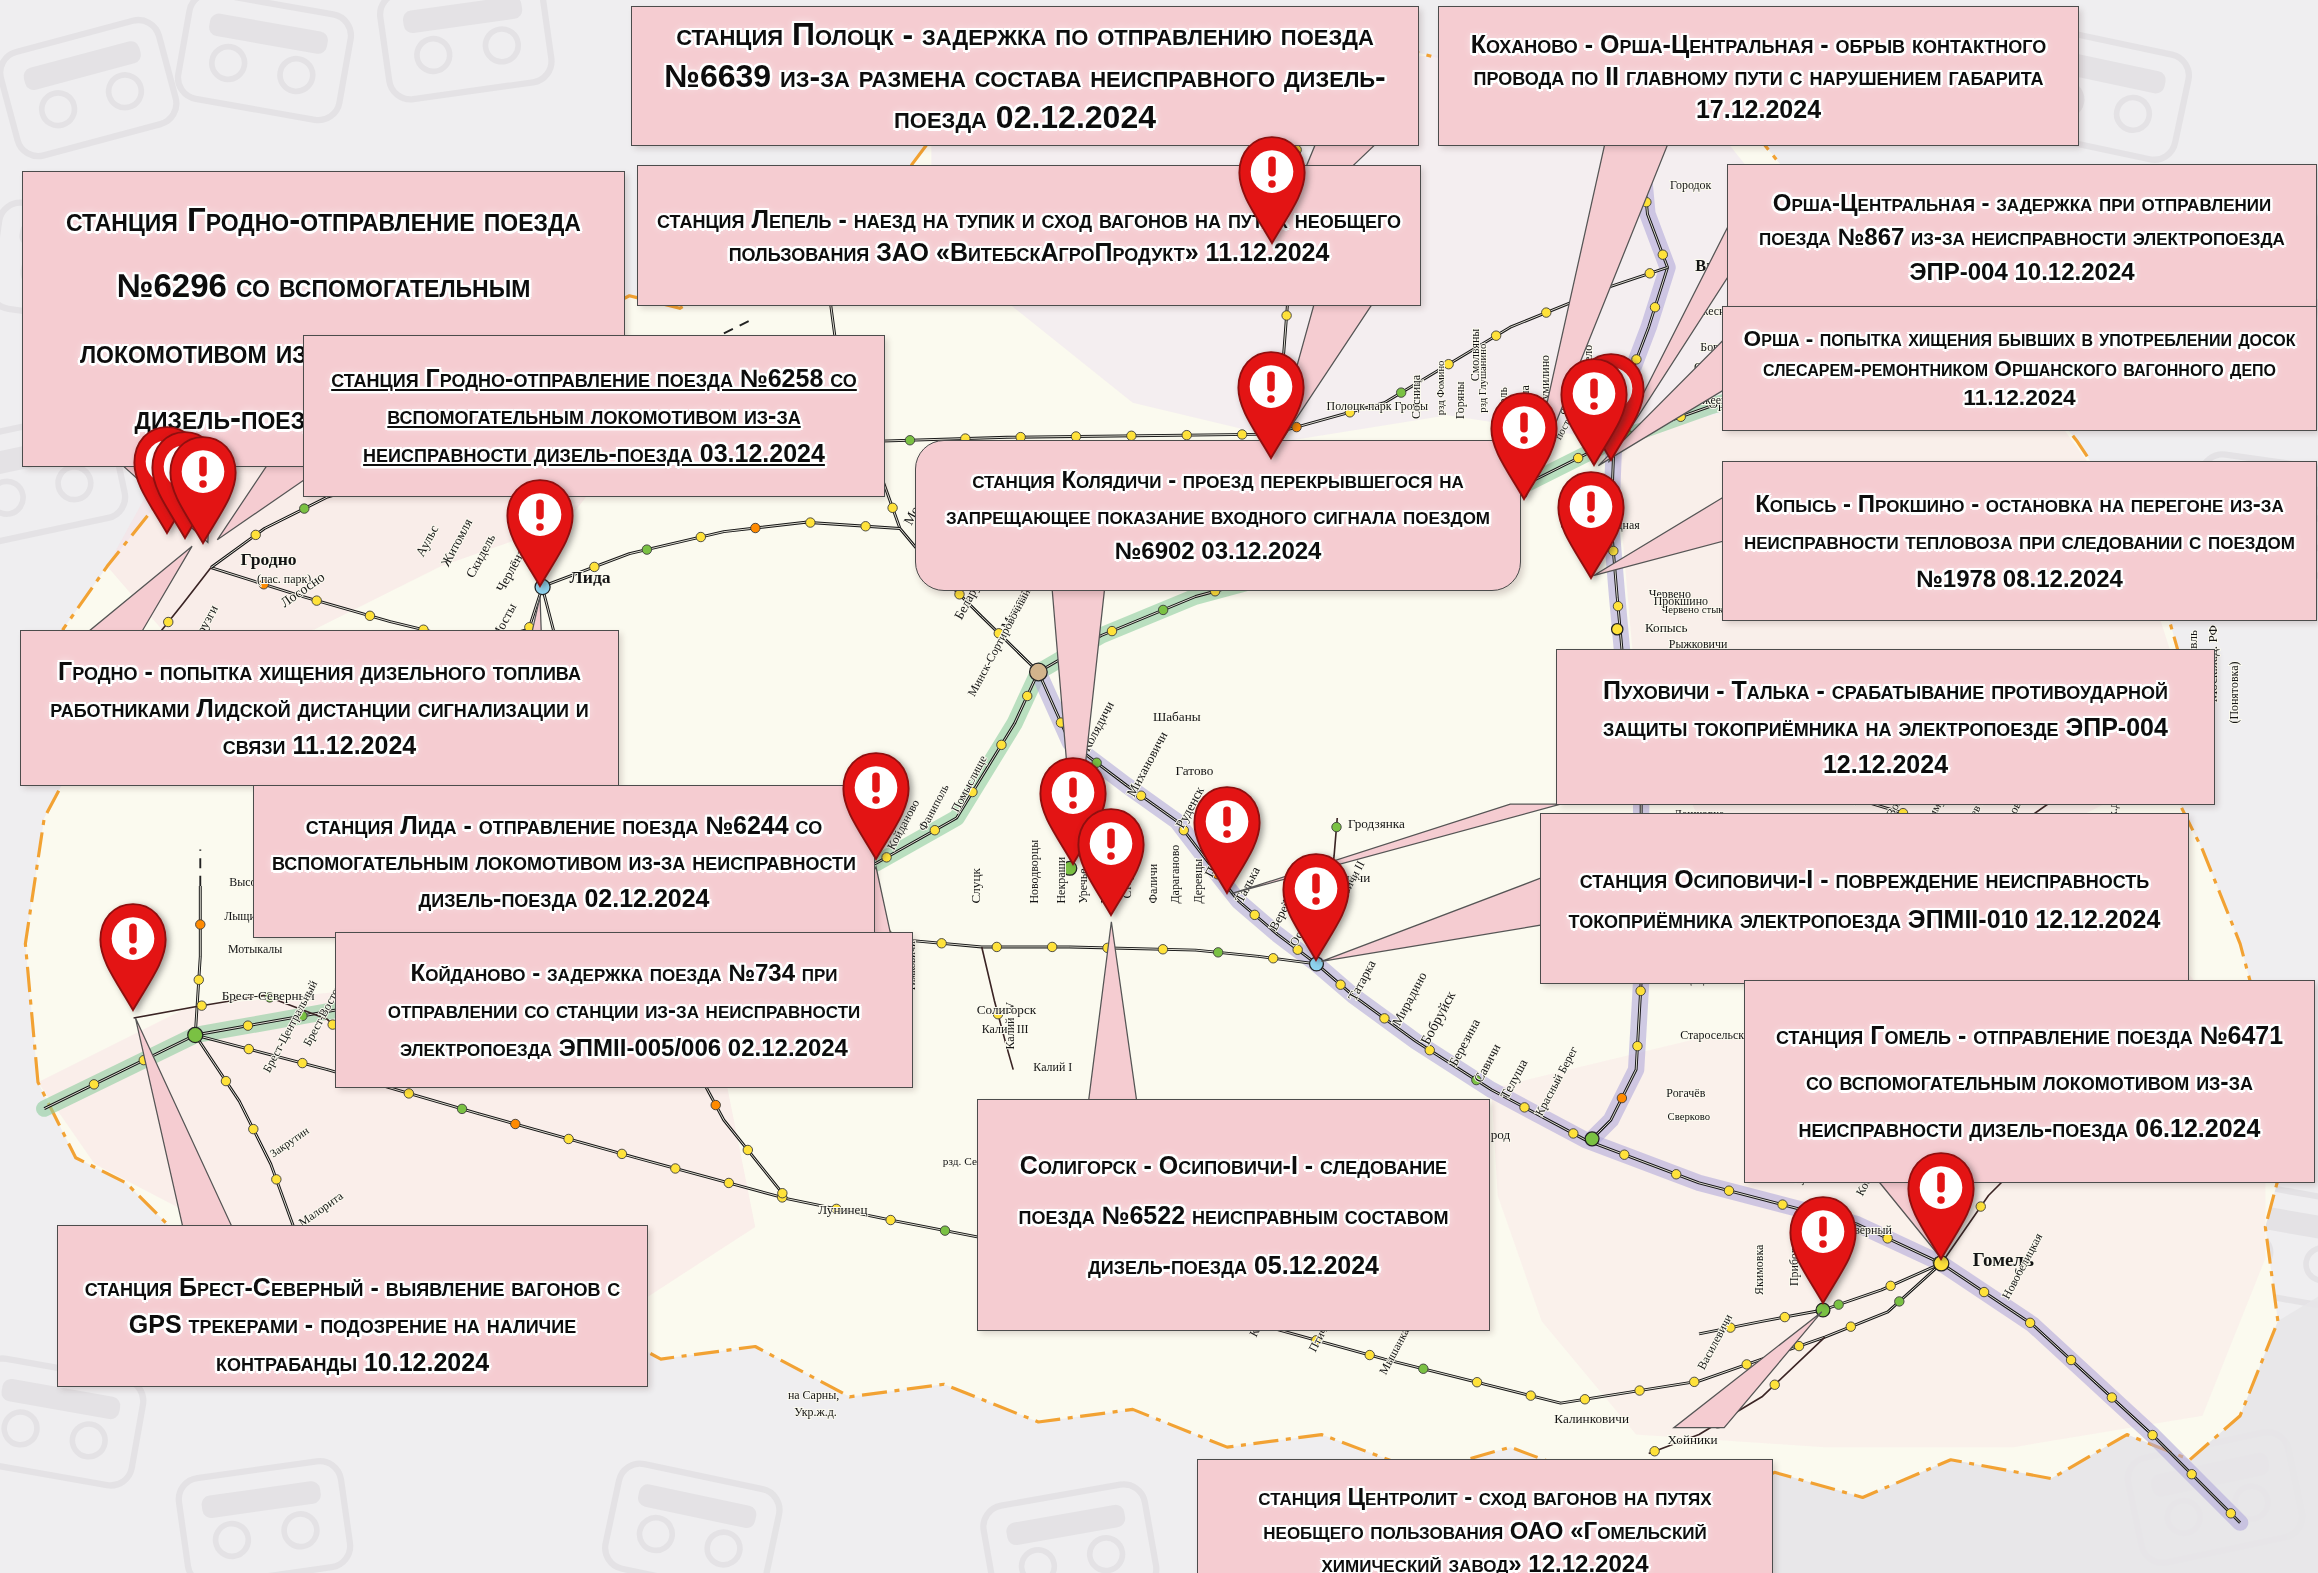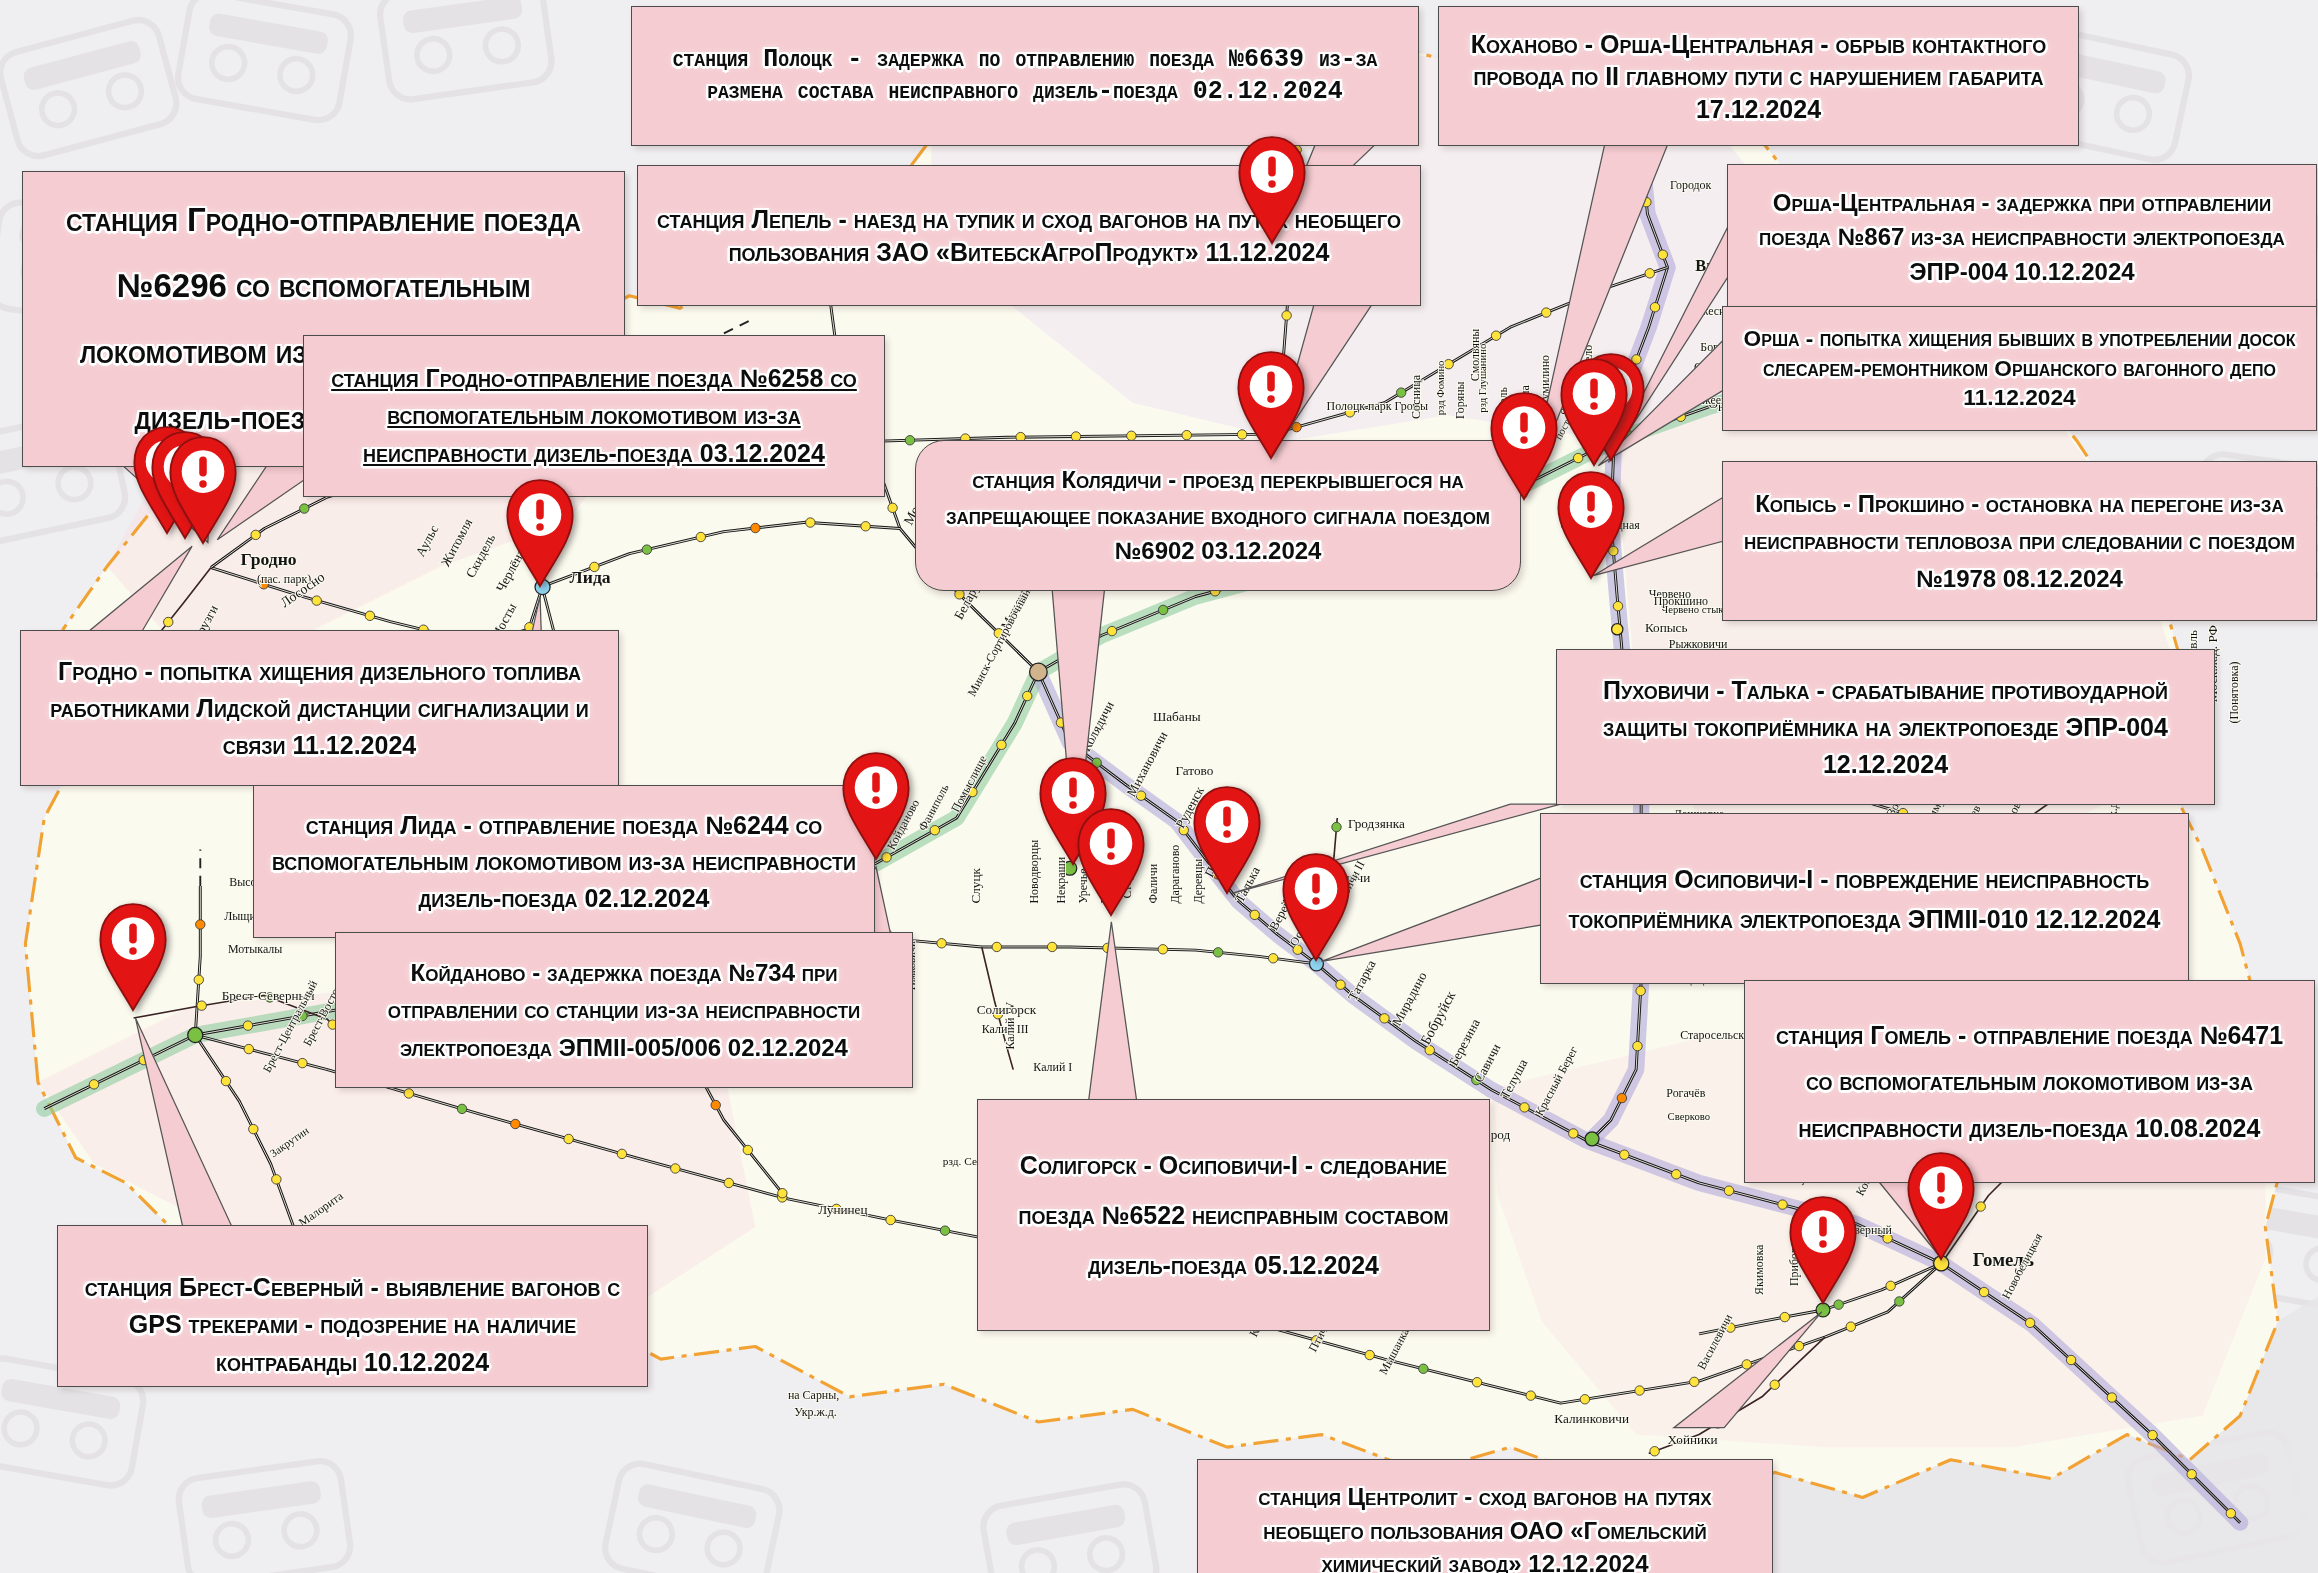--- a/index.html
+++ b/index.html
@@ -629,21 +629,21 @@
       <polygon points="290,1949 368,1949 215,1618" fill="#f5ccd1" stroke="#555" stroke-width="2"></polygon>
       <polygon points="2660,2269 2740,2269 2895,2085" fill="#f5ccd1" stroke="#555" stroke-width="2"></polygon>
     </svg>
   <div id="callout-layer">
       <div class="callout" style="left: 22px; top: 171px; width: 603px; height: 296px; font-size: 33px; line-height: 2;">
         <span>станция Гродно-отправление поезда №6296 со вспомогательным локомотивом из-за неисправности дизель-поезда 05.12.2024</span>
       </div>
       <div class="callout" style="left: 303px; top: 335px; width: 582px; height: 162px; font-size: 25px; line-height: 1.5; text-decoration: underline;">
         <span>станция Гродно-отправление поезда №6258 со вспомогательным локомотивом из-за неисправности дизель-поезда 03.12.2024</span>
       </div>
-      <div class="callout" style="left: 631px; top: 6.3px; width: 788px; height: 140px; font-size: 25px; line-height: 1.3; font-family: Liberation Mono, monospace;">
+      <div class="callout" style="left: 631px; top: 6.3px; width: 788px; height: 140px; font-size: 32px; line-height: 1.3;">
         <span>станция Полоцк - задержка по отправлению поезда №6639 из-за размена состава неисправного дизель-поезда 02.12.2024</span>
       </div>
       <div class="callout" style="left: 637px; top: 165px; width: 784px; height: 141px; font-size: 25px; line-height: 1.32;">
         <span>станция Лепель - наезд на тупик и сход вагонов на путях необщего пользования ЗАО «ВитебскАгроПродукт» 11.12.2024</span>
       </div>
       <div class="callout" style="left: 1438px; top: 6.3px; width: 641px; height: 140px; font-size: 25px; line-height: 1.3;">
         <span>Коханово - Орша-Центральная - обрыв контактного провода по II главному пути с нарушением габарита 17.12.2024</span>
       </div>
       <div class="callout" style="left: 1727px; top: 152px; width: 590px; height: 147px; font-size: 24px; line-height: 1.42; margin-top: 12px;">
         <span>Орша-Центральная - задержка при отправлении поезда №867 из-за неисправности электропоезда ЭПР-004 10.12.2024</span>
@@ -666,21 +666,21 @@
       <div class="callout" style="left: 335px; top: 932px; width: 578px; height: 156px; font-size: 24px; line-height: 1.55;">
         <span>Койданово - задержка поезда №734 при отправлении со станции из-за неисправности электропоезда ЭПМII-005/006 02.12.2024</span>
       </div>
       <div class="callout" style="left: 1556px; top: 649px; width: 659px; height: 156px; font-size: 25px; line-height: 1.48; justify-content: center;">
         <span>Пуховичи - Талька - срабатывание противоударной защиты токоприёмника на электропоезде ЭПР-004 12.12.2024</span>
       </div>
       <div class="callout" style="left: 1540px; top: 813px; width: 649px; height: 171px; font-size: 25px; line-height: 1.6;">
         <span>станция Осиповичи-I - повреждение неисправность токоприёмника электропоезда ЭПМII-010 12.12.2024</span>
       </div>
       <div class="callout" style="left: 1744px; top: 980px; width: 571px; height: 203px; font-size: 25px; line-height: 1.85;">
-        <span>станция Гомель - отправление поезда №6471 со вспомогательным локомотивом из-за неисправности дизель-поезда 10.08.2024</span>
+        <span>станция Гомель - отправление поезда №6471 со вспомогательным локомотивом из-за неисправности дизель-поезда 06.12.2024</span>
       </div>
       <div class="callout" style="left: 977px; top: 1099px; width: 513px; height: 232px; font-size: 25px; line-height: 2;">
         <span>Солигорск - Осиповичи-I - следование поезда №6522 неисправным составом дизель-поезда 05.12.2024</span>
       </div>
       <div class="callout" style="left: 57px; top: 1225px; width: 591px; height: 162px; font-size: 25px; line-height: 1.5; align-items: flex-end;">
         <span>станция Брест-Северный - выявление вагонов с GPS трекерами - подозрение на наличие контрабанды 10.12.2024</span>
       </div>
       <div class="callout" style="left: 1197px; top: 1426px; width: 576px; height: 143px; font-size: 24px; line-height: 1.4; margin-top: 33px;">
         <span>станция Центролит - сход вагонов на путях необщего пользования ОАО «Гомельский химический завод» 12.12.2024</span>
       </div>

